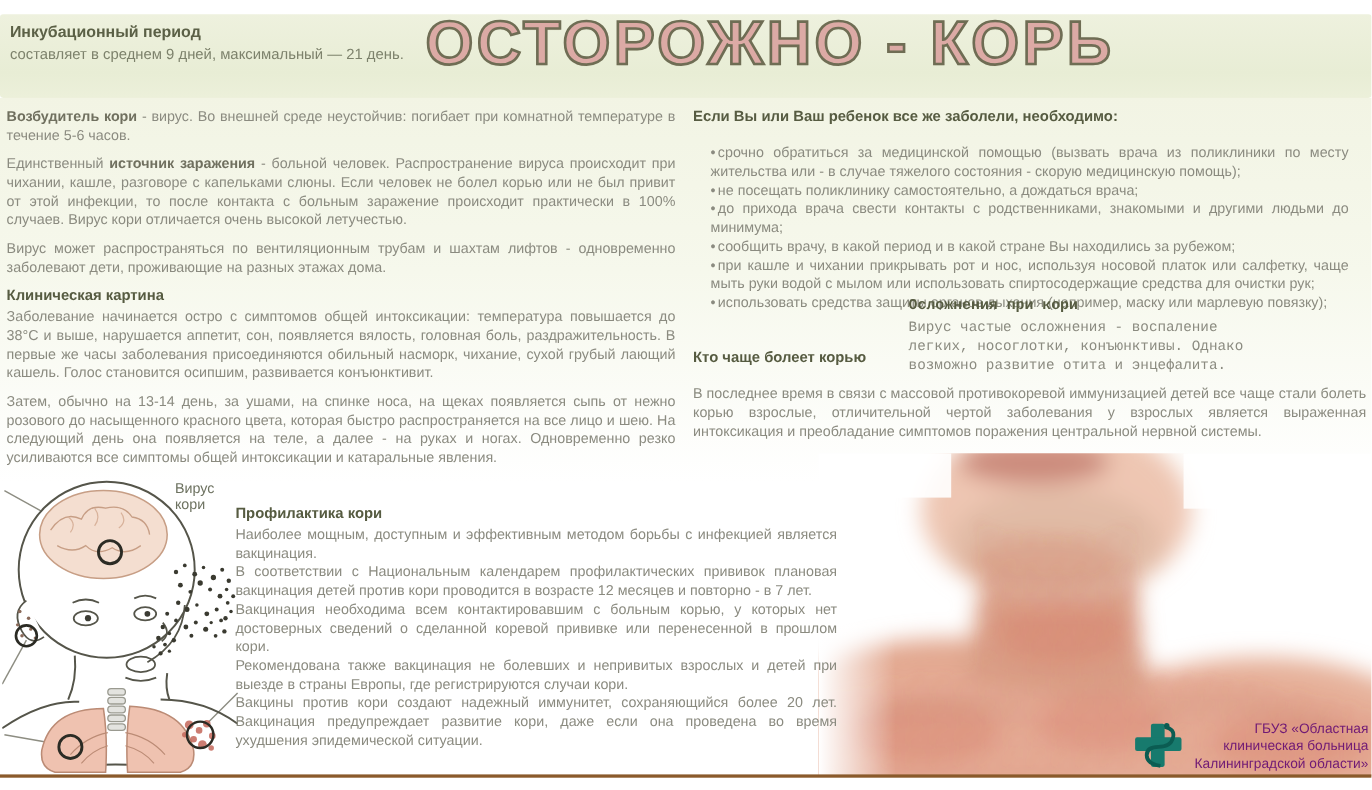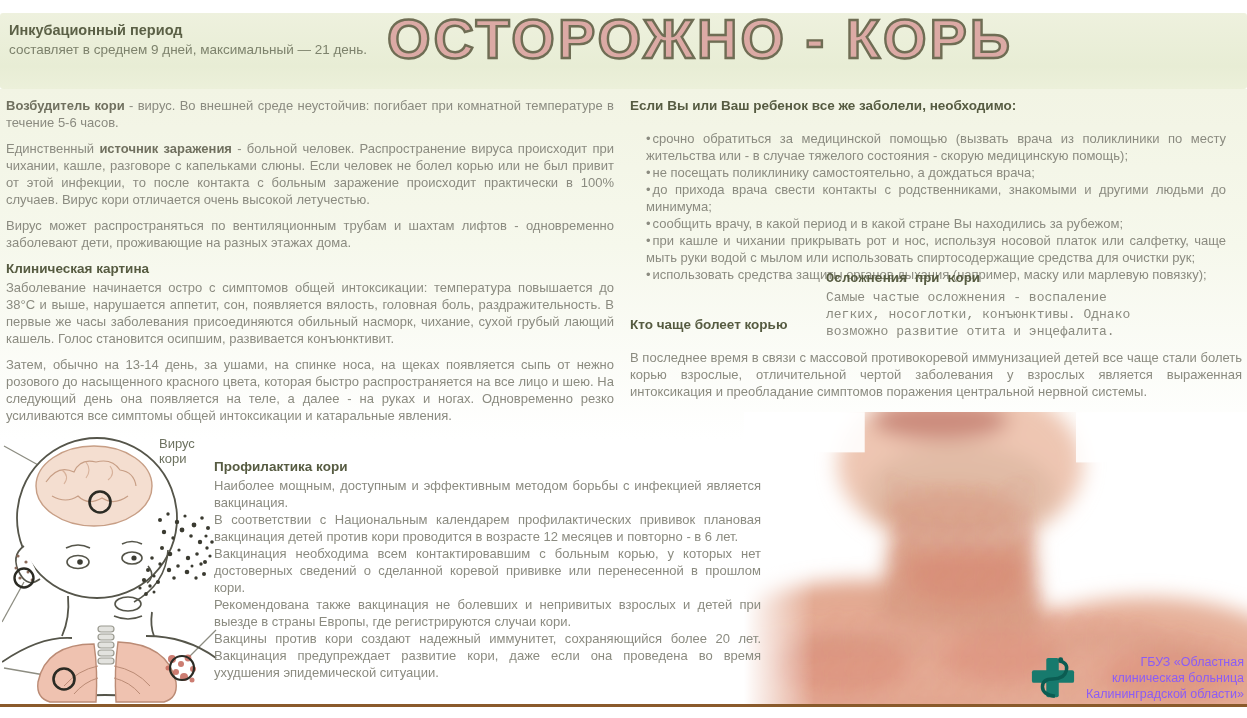--- a/index.html
+++ b/index.html
@@ -44,21 +44,21 @@
   .prevention .body-text{margin:0;}
   .prevention .sect-head{margin:0 0 2px 0;}
 
   .virus-label{position:absolute;left:159px;top:436px;font-size:13px;line-height:15px;
         color:#6d7260;white-space:pre-line;z-index:3;}
 
   .illustration{position:absolute;left:2px;top:430px;width:215px;height:275px;z-index:1;}
   .photo{position:absolute;left:744px;top:412px;width:503px;height:294px;z-index:0;}
 
   .logo{position:absolute;left:1030px;top:654px;width:214px;display:flex;align-items:center;gap:6px;z-index:4;}
-  .logo-text{flex:1;text-align:right;font-size:12.5px;line-height:16px;color:#8b5cf6;}
+  .logo-text{flex:1;text-align:right;font-size:12.5px;line-height:16px;color:#701a75;}
 
   .bottom-line{position:absolute;left:0;top:704px;width:1247px;height:3px;background:#8a5a2b;z-index:5;}
 </style>
 </head>
 <body>
 
 <div class="page">
 
   <div class="band"></div>
   <div class="content-tint"></div>
@@ -86,30 +86,30 @@
       <li>не посещать поликлинику самостоятельно, а дождаться врача;</li>
       <li>до прихода врача свести контакты с родственниками, знакомыми и другими людьми до минимума;</li>
       <li>сообщить врачу, в какой период и в какой стране Вы находились за рубежом;</li>
       <li>при кашле и чихании прикрывать рот и нос, используя носовой платок или салфетку, чаще мыть руки водой с мылом или использовать спиртосодержащие средства для очистки рук;</li>
       <li>использовать средства защиты органов дыхания (например, маску или марлевую повязку);</li>
     </ul>
   </div>
 
   <div class="complications">
     <h3 class="sect-head">Осложнения при кори</h3>
-    <p class="body-text tight">Самые частые осложнения - воспаление легких, носоглотки, конъюнктивы. Однако возможно развитие отита и энцефалита.</p>
+    <p class="body-text tight">Вирус частые осложнения - воспаление легких, носоглотки, конъюнктивы. Однако возможно развитие отита и энцефалита.</p>
   </div>
 
   <h3 class="sect-head who-head">Кто чаще болеет корью</h3>
   <p class="body-text tight who-text">В последнее время в связи с массовой противокоревой иммунизацией детей все чаще стали болеть корью взрослые, отличительной чертой заболевания у взрослых является выраженная интоксикация и преобладание симптомов поражения центральной нервной системы.</p>
 
   <div class="prevention">
     <h3 class="sect-head">Профилактика кори</h3>
     <p class="body-text">Наиболее мощным, доступным и эффективным методом борьбы с инфекцией является вакцинация.</p>
-    <p class="body-text">В соответствии с Национальным календарем профилактических прививок плановая вакцинация детей против кори проводится в возрасте 12 месяцев и повторно - в 6 лет.</p>
+    <p class="body-text">В соответствии с Национальным календарем профилактических прививок плановая вакцинация детей против кори проводится в возрасте 12 месяцев и повторно - в 7 лет.</p>
     <p class="body-text">Вакцинация необходима всем контактировавшим с больным корью, у которых нет достоверных сведений о сделанной коревой прививке или перенесенной в прошлом кори.</p>
     <p class="body-text">Рекомендована также вакцинация не болевших и непривитых взрослых и детей при выезде в страны Европы, где регистрируются случаи кори.</p>
     <p class="body-text">Вакцины против кори создают надежный иммунитет, сохраняющийся более 20 лет. Вакцинация предупреждает развитие кори, даже если она проведена во время ухудшения эпидемической ситуации.</p>
   </div>
 
   <div class="virus-label">Вирус
 кори</div>
 
   <div class="illustration">
     <svg width="215" height="275" viewBox="0 0 215 275">

